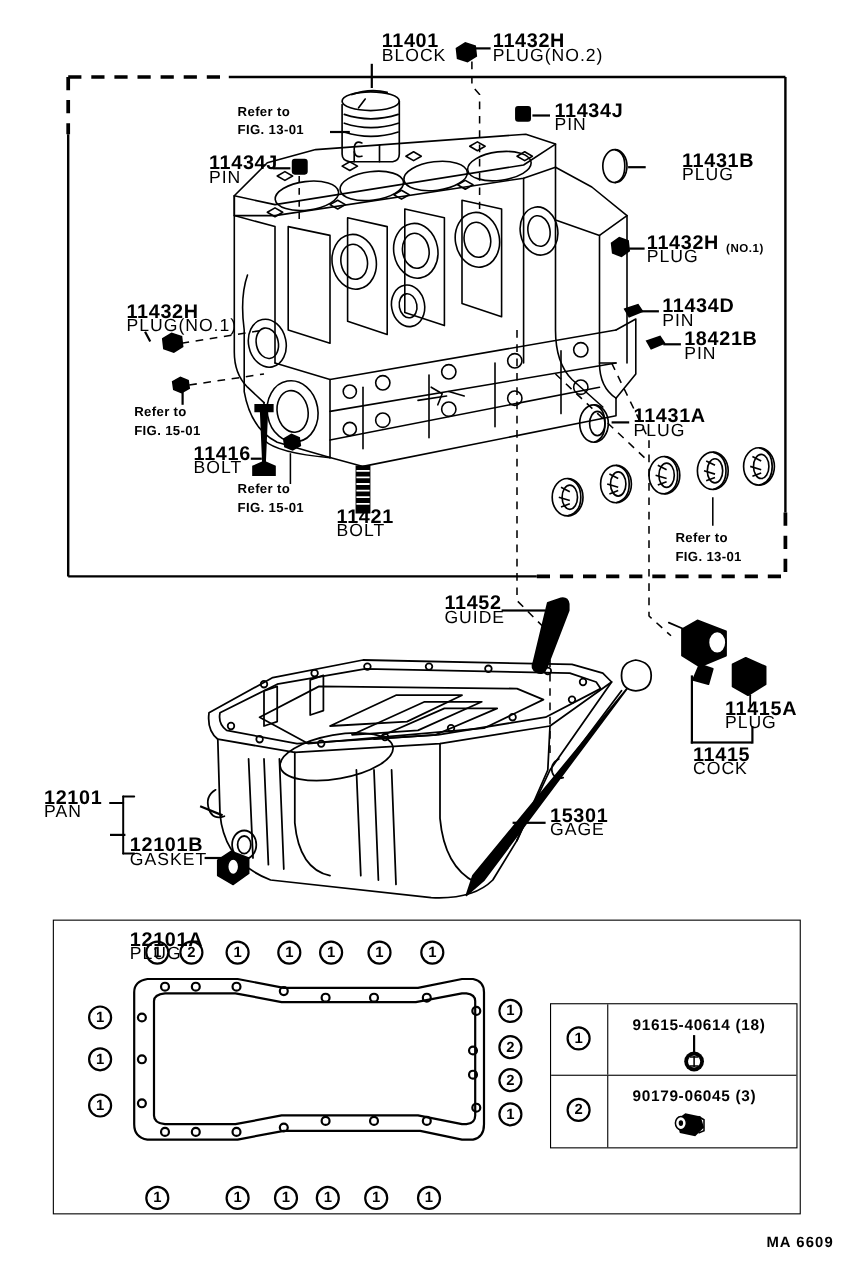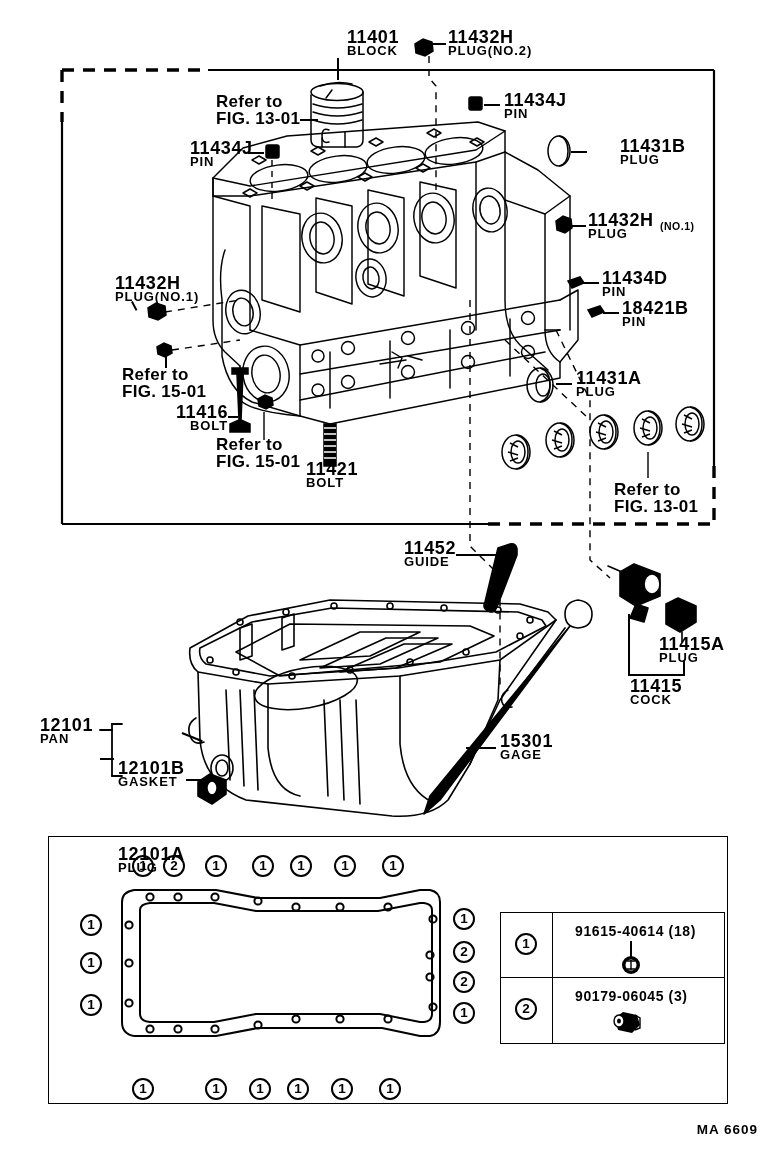--- a/index.html
+++ b/index.html
@@ -4,23 +4,23 @@
 <title>Parts Diagram</title>
 <style>
   html,body{margin:0;padding:0;background:#ffffff;}
   body{
     width:776px;height:1152px;position:relative;overflow:hidden;
     font-family:"Liberation Sans", sans-serif;
     color:#000;
   }
   .lbl{position:absolute;white-space:nowrap;}
   .lbl .n{font-size:18px;font-weight:700;letter-spacing:.6px;line-height:15px;display:block;}
-  .lbl .d{font-size:13px;font-weight:700;letter-spacing:.9px;line-height:12px;display:block;}
+  .lbl .d{font-size:16px;font-weight:400;letter-spacing:.9px;line-height:12px;display:block;}
   .lbl .n2{font-size:10.5px;font-weight:700;letter-spacing:.5px;}
-  .refer{position:absolute;white-space:nowrap;font-size:17px;font-weight:700;line-height:17px;letter-spacing:.3px;}
+  .refer{position:absolute;white-space:nowrap;font-size:12px;font-weight:700;line-height:17px;letter-spacing:.3px;}
   .ln{position:absolute;background:#000;}
   svg{position:absolute;top:0;left:0;overflow:visible;}
   #blockframe{position:absolute;left:58px;top:66px;width:660px;height:462px;}
   .circ{
     position:absolute;border:2px solid #000;border-radius:50%;
     width:22px;height:22px;box-sizing:border-box;
     font-size:13.5px;font-weight:700;text-align:center;line-height:18px;
   }
   #legend{position:absolute;left:500px;top:912px;width:225px;height:132px;border:1.6px solid #000;box-sizing:border-box;}
   #legend .row{position:relative;height:50%;box-sizing:border-box;}
@@ -316,21 +316,21 @@
   <span class="d">PLUG(NO.1)</span>
 </div>
 <div class="ln" style="left:131px;top:302px;width:1.8px;height:10px;transform:rotate(-28deg);transform-origin:top left;"></div>
 
 <div class="refer" style="left:122px;top:366px;">
   <span>Refer to</span><br>
   <span>FIG. 15-01</span>
 </div>
 <div class="ln" style="left:165px;top:356px;width:1.8px;height:12px;"></div>
 
-<div class="lbl" style="left:176px;top:405px;text-align:right;">
+<div class="lbl" style="left:176px;top:405px;">
   <span class="n">11416</span>
   <span class="d">BOLT</span>
 </div>
 <div class="ln" style="left:228px;top:416px;width:10px;height:1.8px;"></div>
 
 <div class="refer" style="left:216px;top:436px;">
   <span>Refer to</span><br>
   <span>FIG. 15-01</span>
 </div>
 

